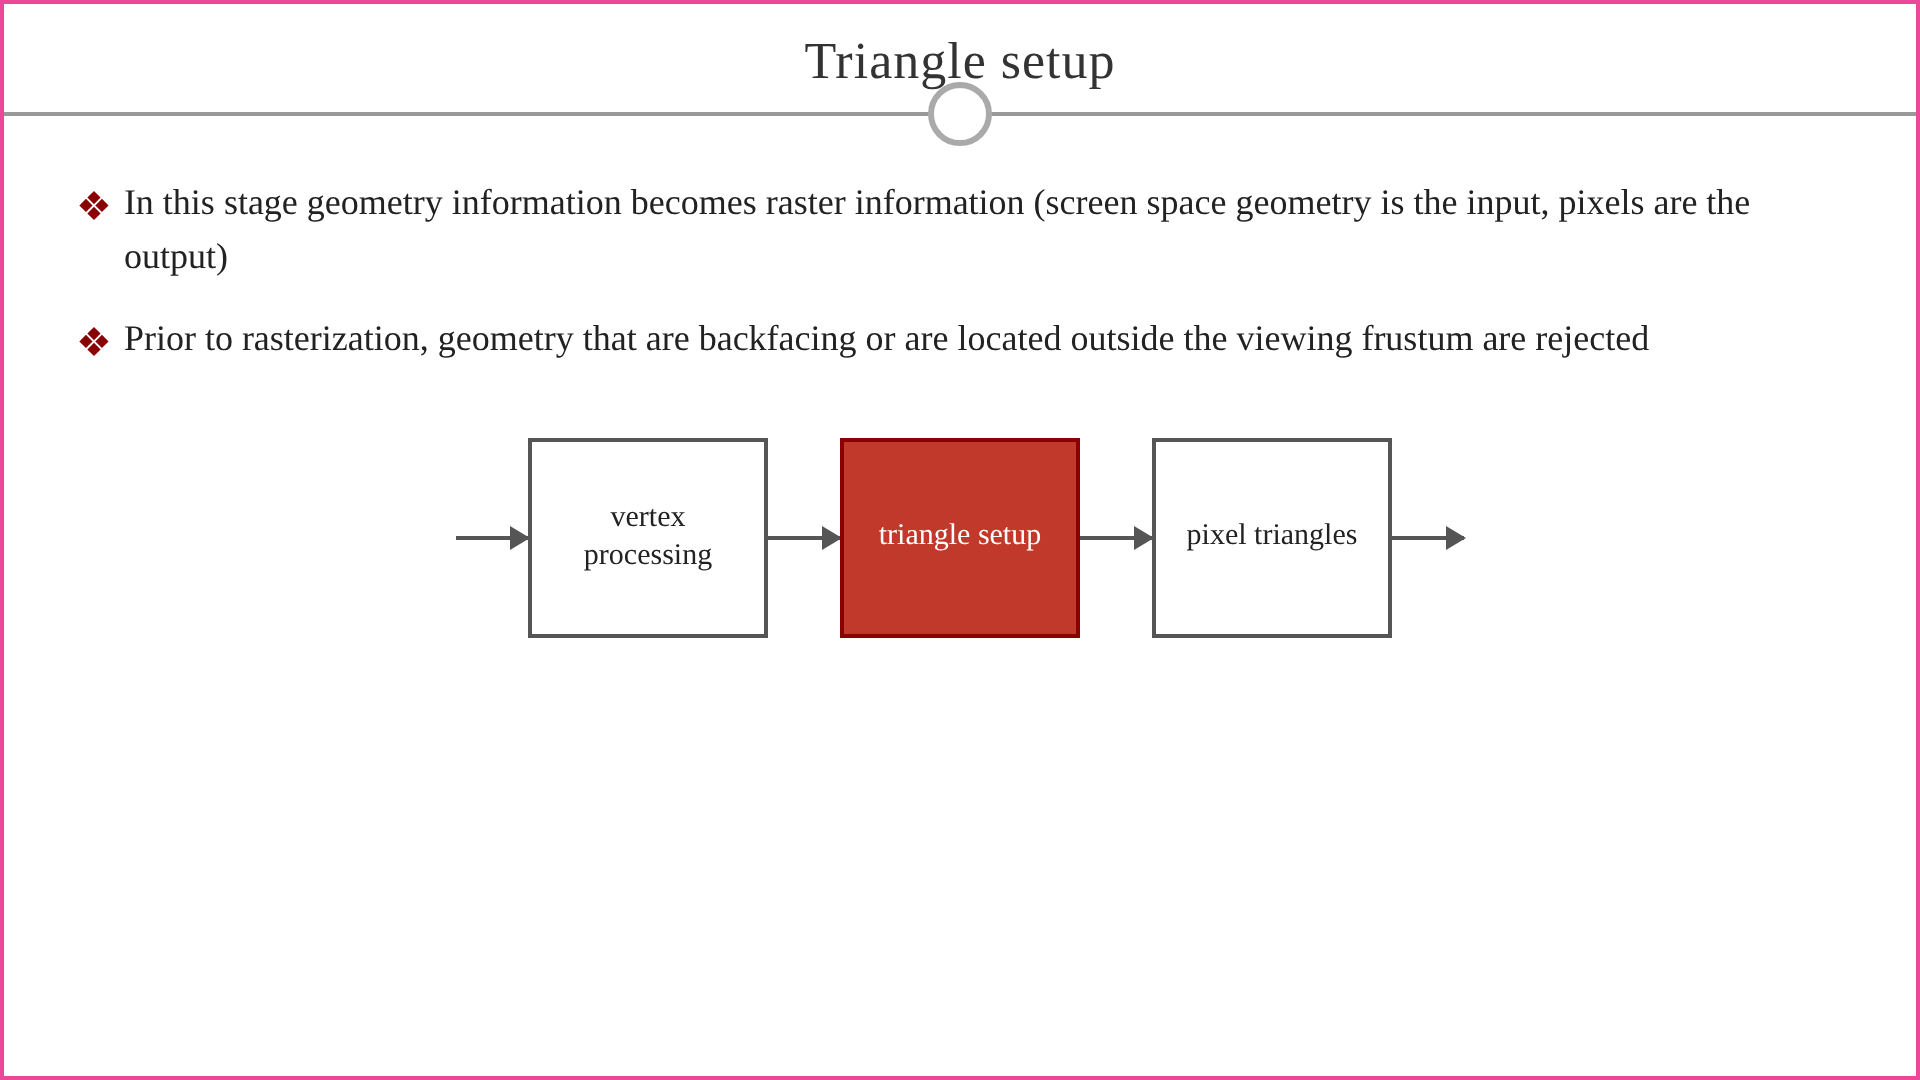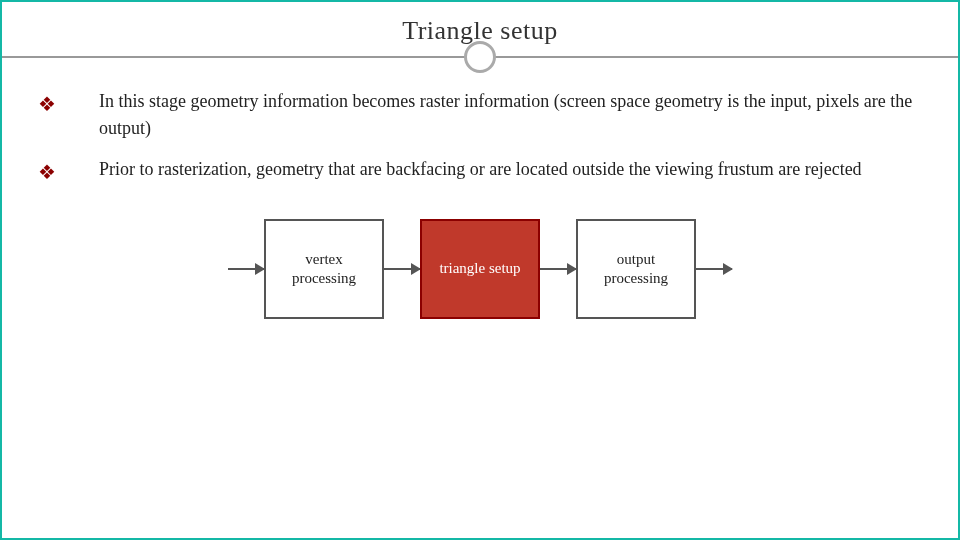--- a/index.html
+++ b/index.html
@@ -9,21 +9,21 @@
       height: 540px;
       background: #f0f0f0;
       font-family: Georgia, 'Times New Roman', serif;
       overflow: hidden;
     }
 
     .slide {
       width: 960px;
       height: 540px;
       background: #ffffff;
-      border: 2px solid #14b8a6;
+      border: 2px solid #ec4899;
       display: flex;
       flex-direction: column;
       position: relative;
     }
 
     .header {
       background: #ffffff;
       border-bottom: 2px solid #999999;
       padding: 14px 20px 10px 20px;
       text-align: center;
@@ -71,21 +71,20 @@
     .bullet-diamond {
       color: #8B0000;
       font-size: 20px;
       margin-right: 6px;
       flex-shrink: 0;
       margin-top: 1px;
     }
 
     .bullet-text {
       flex: 1;
-      margin-left: 37px;
     }
 
     .diagram-container {
       display: flex;
       align-items: center;
       justify-content: center;
       margin-top: 18px;
       gap: 0;
     }
 
@@ -163,21 +162,21 @@
 
       <div class="diagram-arrow"></div>
 
       <div class="diagram-box active">
         <span>triangle setup</span>
       </div>
 
       <div class="diagram-arrow"></div>
 
       <div class="diagram-box">
-        <span>output processing</span>
+        <span>pixel triangles</span>
       </div>
 
       <div class="diagram-arrow"></div>
 
 
     </div>
 
   </div>
 
 </div>

